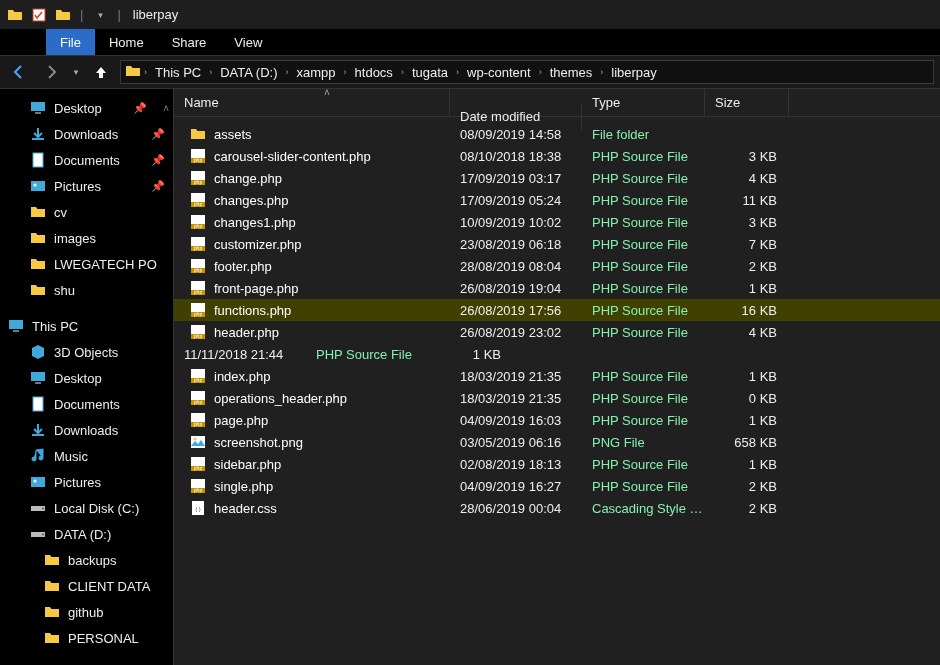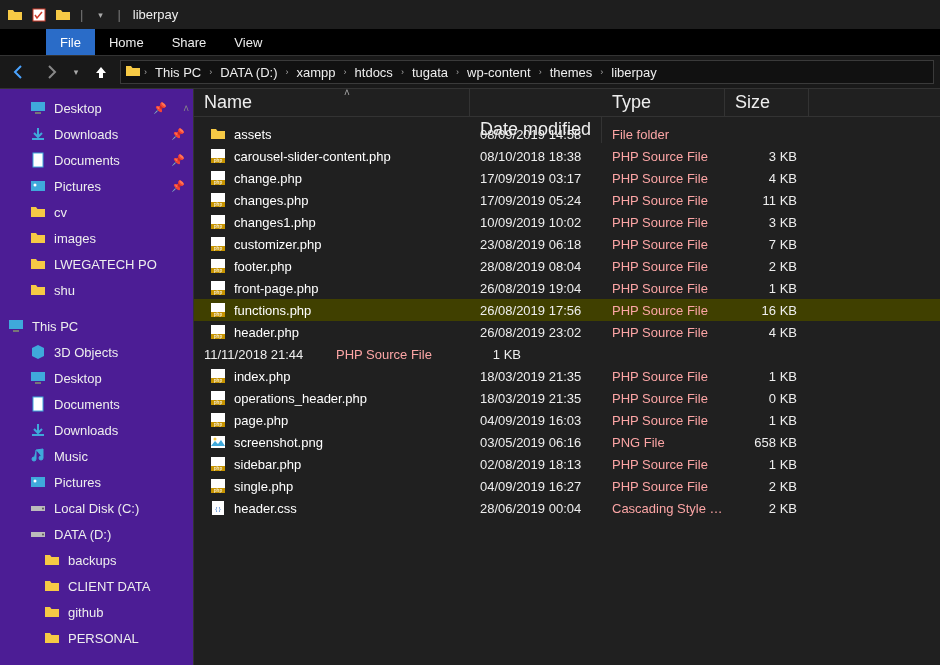--- a/index.html
+++ b/index.html
@@ -80,22 +80,22 @@
       cursor: pointer;
       white-space: nowrap;
     }
     .addr .chev { color: #aaa; font-size: 9px; padding: 0 1px; }
 
     .body {
       display: flex;
       height: calc(665px - 29px - 26px - 34px);
     }
     .sidebar {
-      width: 194px;
-      background: #4c1d95;
+      width: 174px;
+      background: #000000;
       border-right: 1px solid #333;
       overflow-y: auto;
       padding-top: 6px;
     }
     .sb-item {
       display: flex;
       align-items: center;
       height: 26px;
       padding-left: 8px;
       gap: 8px;
@@ -110,24 +110,24 @@
 
     .main {
       flex: 1;
       background: #202020;
       display: flex;
       flex-direction: column;
     }
     .col-headers {
       height: 28px;
       display: flex;
-      align-items: flex-start;
+      align-items: center;
       border-bottom: 1px solid #333;
       color: #eee;
-      font-size: 18px;
+      font-size: 13px;
     }
     .col-headers .col {
       padding-left: 10px;
       height: 100%;
       display: flex;
       align-items: center;
       border-right: 1px solid #333;
     }
     .col-name { width: 276px; }
     .col-date { width: 132px; margin-top: 27px; }
@@ -147,21 +147,21 @@
     }
     .fr-name {
       width: 276px;
       display: flex;
       align-items: center;
       padding-left: 16px;
       gap: 8px;
       white-space: nowrap;
     }
     .fr-date { width: 132px; padding-left: 10px; color: #eee; }
-    .fr-type { width: 123px; padding-left: 10px; color: #fca5a5; white-space: nowrap; overflow: hidden; text-overflow: ellipsis; }
+    .fr-type { width: 123px; padding-left: 10px; color: #86efac; white-space: nowrap; overflow: hidden; text-overflow: ellipsis; }
     .fr-size { width: 84px; text-align: right; padding-right: 12px; color: #eee; }
 
     .file-icon { width: 16px; height: 16px; display: inline-flex; }
     .file-icon svg { width: 16px; height: 16px; }
 
     
     ::-webkit-scrollbar { width: 14px; }
     ::-webkit-scrollbar-track { background: #1e1e1e; }
     ::-webkit-scrollbar-thumb { background: #444; }
 

